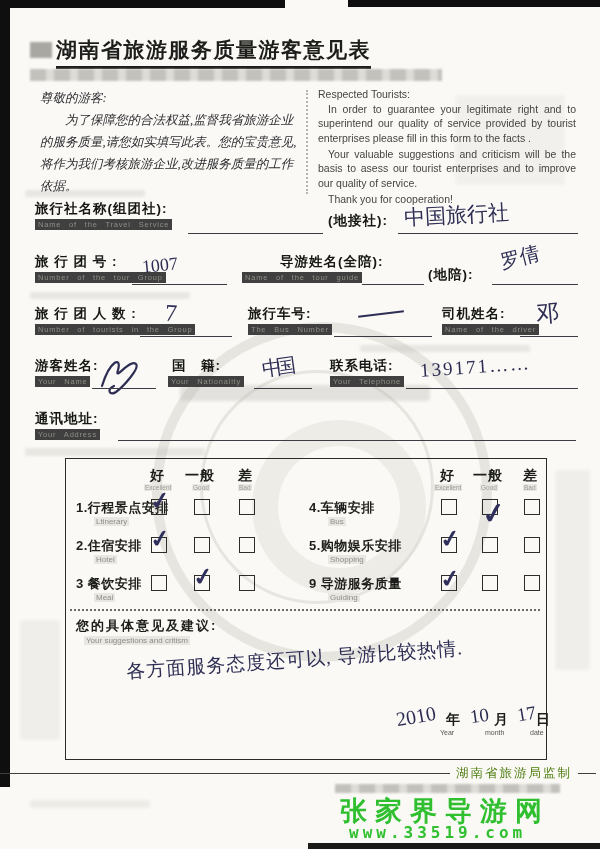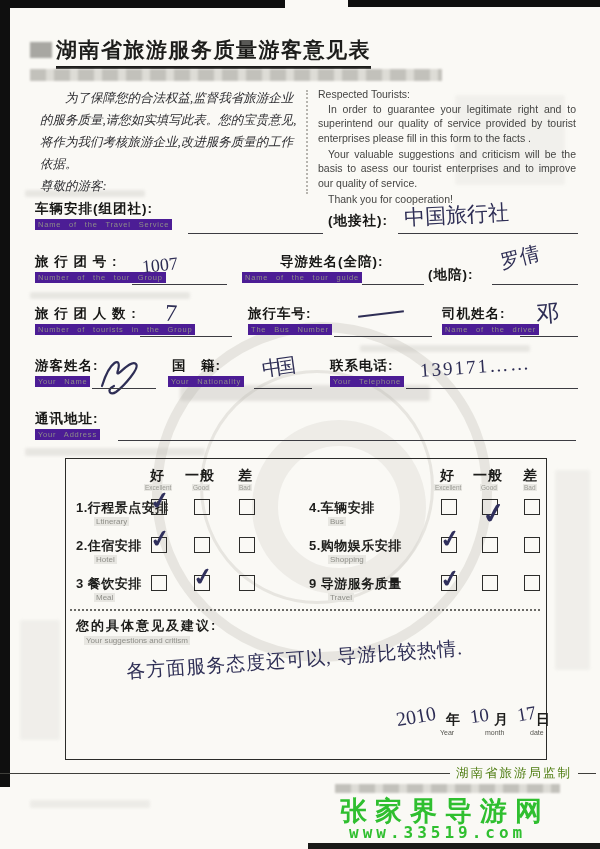--- a/index.html
+++ b/index.html
@@ -18,21 +18,21 @@
   .title{font-size:21px;font-weight:bold;letter-spacing:1.5px;border-bottom:3px solid #1b1b19;padding-bottom:2px;}
   .title-blur{background:repeating-linear-gradient(90deg,#b9b8b2 0 16px,#d8d7d1 16px 24px);filter:blur(1.2px);opacity:.85;}
   
   .intro-zh{font-size:12.5px;line-height:1.75;color:#2c2c30;font-style:italic;font-family:cursive;}
   .intro-en{font-size:10.5px;line-height:1.4;color:#454543;text-align:justify;}
   .intro-en p{margin:0 0 1px 0;text-indent:10px;}
   .vdots{border-left:2px dotted #b7b5af;}
   
   .zh{font-size:13.5px;font-weight:bold;letter-spacing:1px;color:#171715;white-space:nowrap;}
   .en{display:inline-block;font-size:7.5px;letter-spacing:.8px;word-spacing:5px;color:#8e8e88;
-      background:#4c1d95;padding:1px 3px;white-space:nowrap;}
+      background:#404040;padding:1px 3px;white-space:nowrap;}
   .ul{position:absolute;border-bottom:1.4px solid #3c3c42;}
   .hw{position:absolute;font-family:cursive;color:#2e2e55;white-space:nowrap;}
   
   .rate-box{position:absolute;left:65px;top:458px;width:480px;height:300px;border:1.6px solid #2b2b29;}
   .cb{position:absolute;width:14px;height:14px;border:1.7px solid #2c2c2a;background:transparent;}
   .ck{position:absolute;font-family:cursive;font-weight:bold;font-size:24px;color:#30305c;transform:rotate(-8deg);}
   .col-zh{position:absolute;font-size:14px;font-weight:bold;letter-spacing:1px;}
   .col-en{position:absolute;font-size:6.5px;color:#9a9a94;background:#e8e7e2;padding:0 1px;}
   .item-zh{position:absolute;font-size:13px;font-weight:bold;letter-spacing:.5px;white-space:nowrap;}
   .item-en{position:absolute;font-size:8px;color:#8e8e88;background:#e8e7e2;padding:0 2px;}
@@ -69,32 +69,32 @@
   <div class="noise" style="left:360px;top:345px;width:170px;height:7px;"></div>
   <div class="noise" style="left:20px;top:620px;width:40px;height:120px;opacity:.15;"></div>
   <div class="noise" style="left:555px;top:470px;width:35px;height:200px;opacity:.15;"></div>
   <div class="noise" style="left:30px;top:800px;width:120px;height:8px;opacity:.2;"></div>
 
   <div class="abs" style="left:30px;top:42px;width:22px;height:16px;background:#a8a7a2;filter:blur(1px);"></div>
   <div class="abs title" style="left:56px;top:36px;">湖南省旅游服务质量游客意见表</div>
   <div class="abs title-blur" style="left:30px;top:69px;width:412px;height:12px;"></div>
 
   <div class="abs intro-zh" style="left:40px;top:88px;width:258px;">
+    <div>尊敬的游客:</div>
     <div style="text-indent:2em;">为了保障您的合法权益,监督我省旅游企业的服务质量,请您如实填写此表。您的宝贵意见,将作为我们考核旅游企业,改进服务质量的工作依据。</div>
-    <div>尊敬的游客:</div>
   </div>
   <div class="abs vdots" style="left:306px;top:90px;height:104px;"></div>
   <div class="abs intro-en" style="left:318px;top:87px;width:258px;">
     <div style="text-indent:0;">Respected Tourists:</div>
     <p>In order to guarantee your legitimate right and to superintend our quality of service provided by tourist enterprises please fill in this form to the facts .</p>
     <p>Your valuable suggestions and criticism will be the basis to asess our tourist enterprises and to improve our quality of service.</p>
     <div style="text-indent:10px;">Thank you for cooperation!</div>
   </div>
 
-  <div class="abs zh" style="left:35px;top:200px;">车辆安排(组团社):</div>
+  <div class="abs zh" style="left:35px;top:200px;">旅行社名称(组团社):</div>
   <div class="abs en" style="left:35px;top:219px;">Name of the Travel Service</div>
   <div class="ul" style="left:188px;top:233px;width:135px;"></div>
   <div class="abs zh" style="left:328px;top:212px;">(地接社):</div>
   <div class="hw" style="left:404px;top:201px;font-size:21px;transform:rotate(-3deg);">中国旅行社</div>
   <div class="ul" style="left:398px;top:233px;width:180px;"></div>
 
   <div class="abs zh" style="left:35px;top:253px;">旅 行 团 号 :</div>
   <div class="abs en" style="left:35px;top:272px;">Number of the tour Group</div>
   <div class="hw" style="left:142px;top:255px;font-size:18px;transform:rotate(-6deg);">1007</div>
   <div class="ul" style="left:132px;top:284px;width:95px;"></div>
@@ -182,21 +182,21 @@
     <div class="ck" style="left:416px;top:38px;font-size:28px;">✓</div>
 
     <div class="item-zh" style="left:243px;top:78px;">5.购物娱乐安排</div>
     <div class="item-en" style="left:262px;top:96px;">Shopping</div>
     <div class="cb" style="left:375px;top:78px;"></div>
     <div class="cb" style="left:416px;top:78px;"></div>
     <div class="cb" style="left:458px;top:78px;"></div>
     <div class="ck" style="left:374px;top:66px;">✓</div>
 
     <div class="item-zh" style="left:243px;top:116px;">9 导游服务质量</div>
-    <div class="item-en" style="left:262px;top:134px;">Travel</div>
+    <div class="item-en" style="left:262px;top:134px;">Guiding</div>
     <div class="cb" style="left:375px;top:116px;"></div>
     <div class="cb" style="left:416px;top:116px;"></div>
     <div class="cb" style="left:458px;top:116px;"></div>
     <div class="ck" style="left:374px;top:106px;">✓</div>
 
     <div class="dots" style="left:4px;top:150px;width:470px;"></div>
 
     <div class="item-zh" style="left:10px;top:158px;letter-spacing:2px;">您的具体意见及建议:</div>
     <div class="item-en" style="left:18px;top:177px;">Your suggestions and critism</div>
     <div class="hw" style="left:60px;top:188px;font-size:19px;transform:rotate(-4deg);letter-spacing:1px;">各方面服务态度还可以, 导游比较热情.</div>

